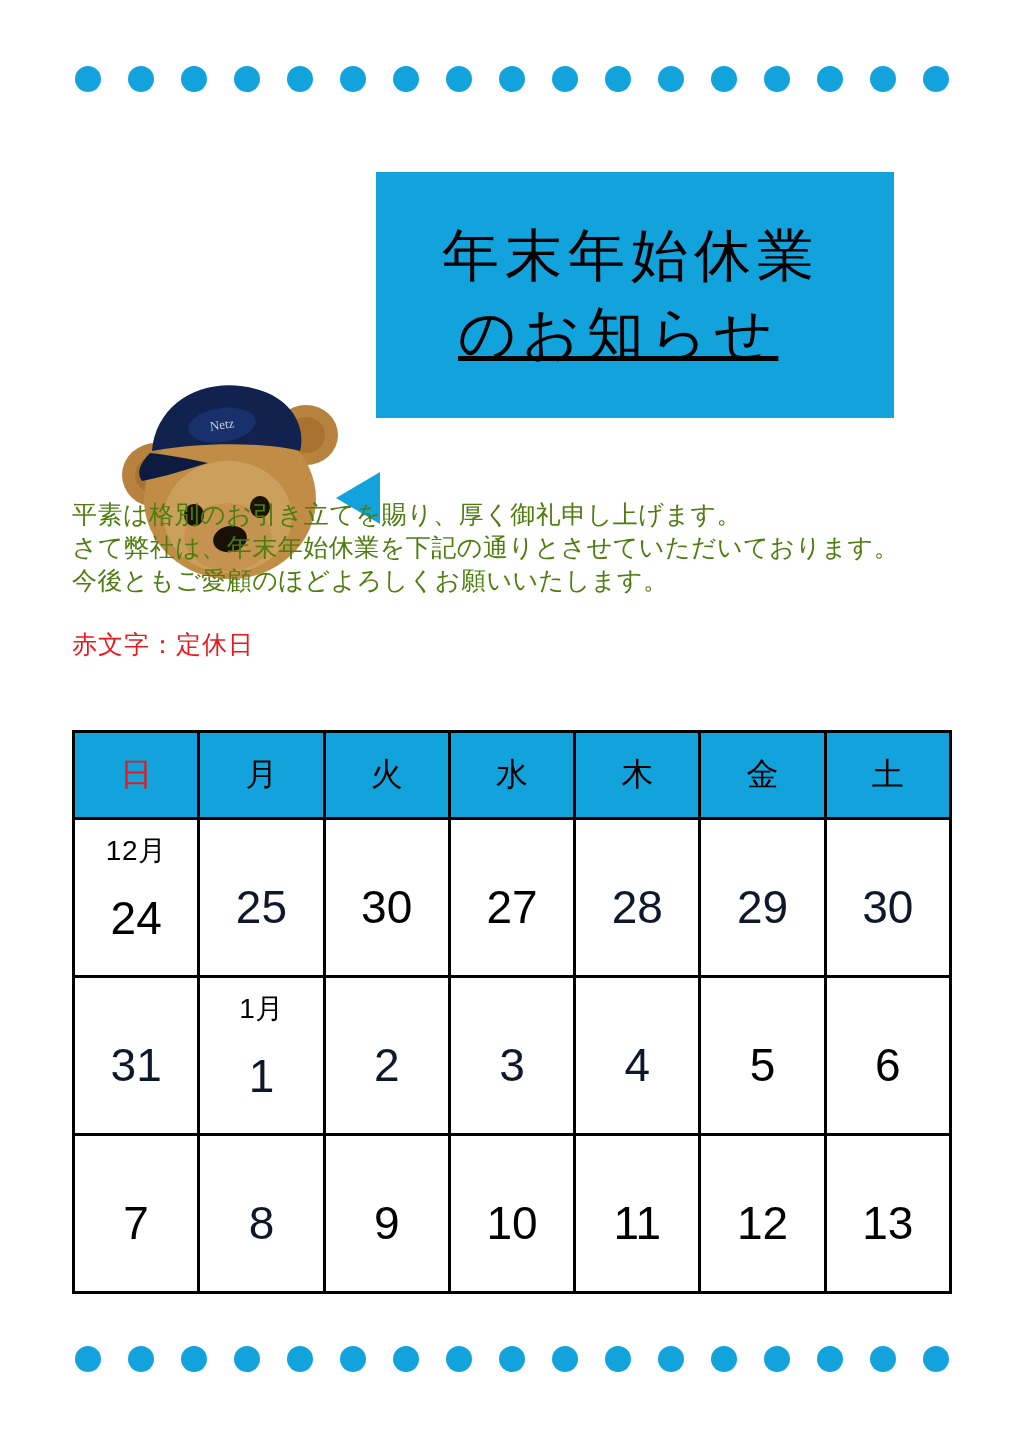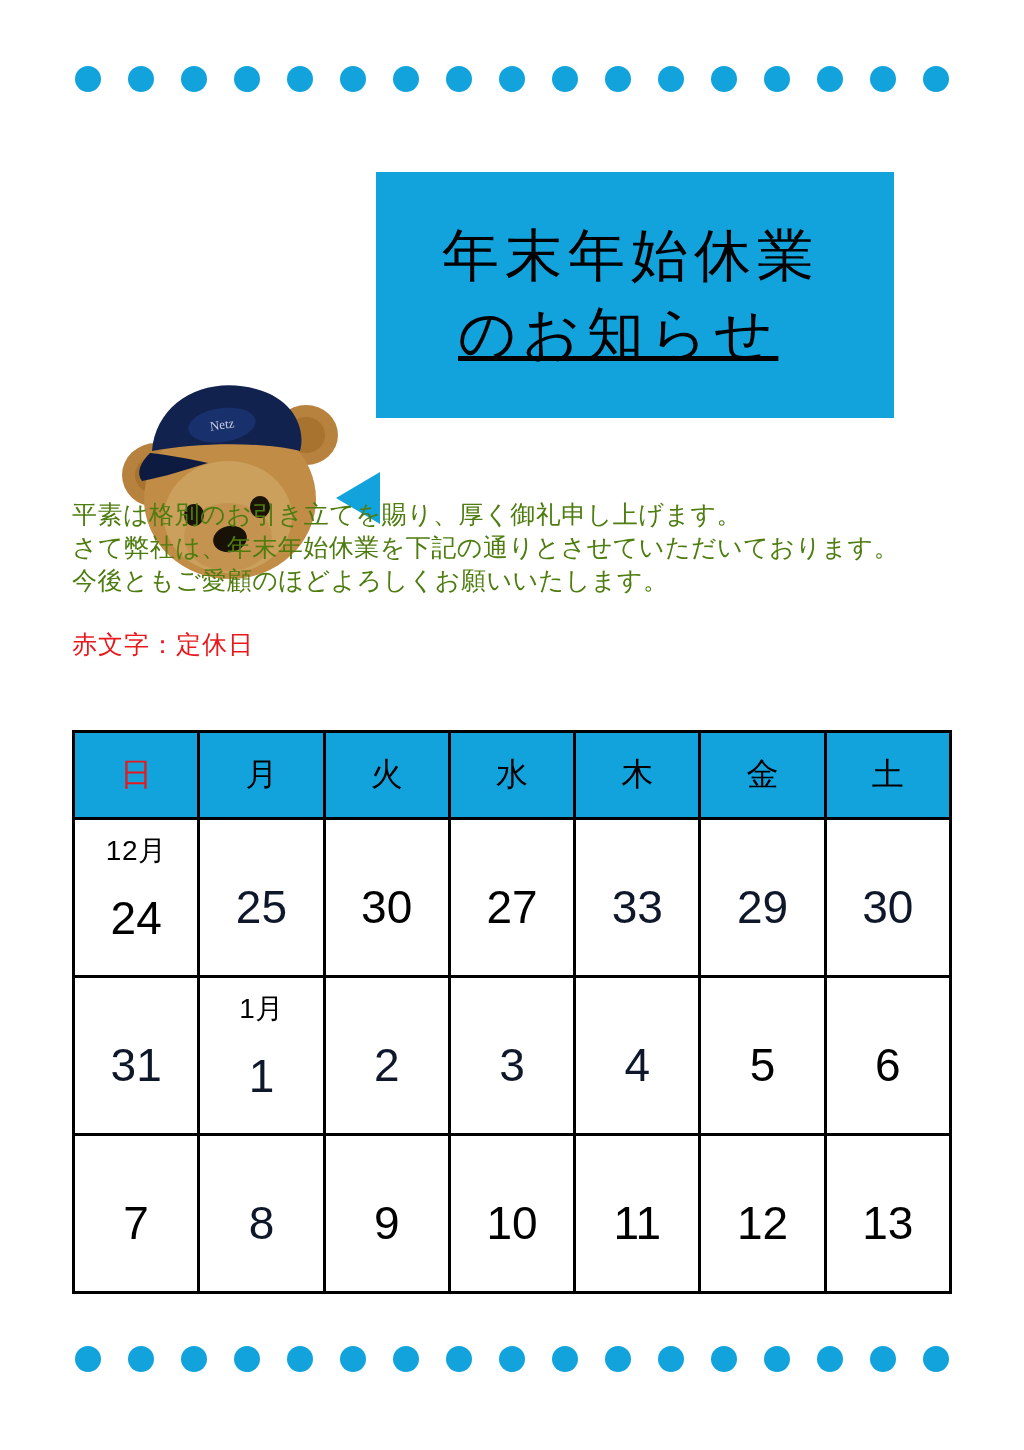--- a/index.html
+++ b/index.html
@@ -247,21 +247,21 @@
         <td>
           <span class="daynum holiday">25</span>
         </td>
         <td>
           <span class="daynum">30</span>
         </td>
         <td>
           <span class="daynum">27</span>
         </td>
         <td>
-          <span class="daynum holiday">33</span>
+          <span class="daynum holiday">28</span>
         </td>
         <td>
           <span class="daynum holiday">29</span>
         </td>
         <td>
           <span class="daynum holiday">30</span>
         </td>
       </tr>
       <tr>
         <td>

